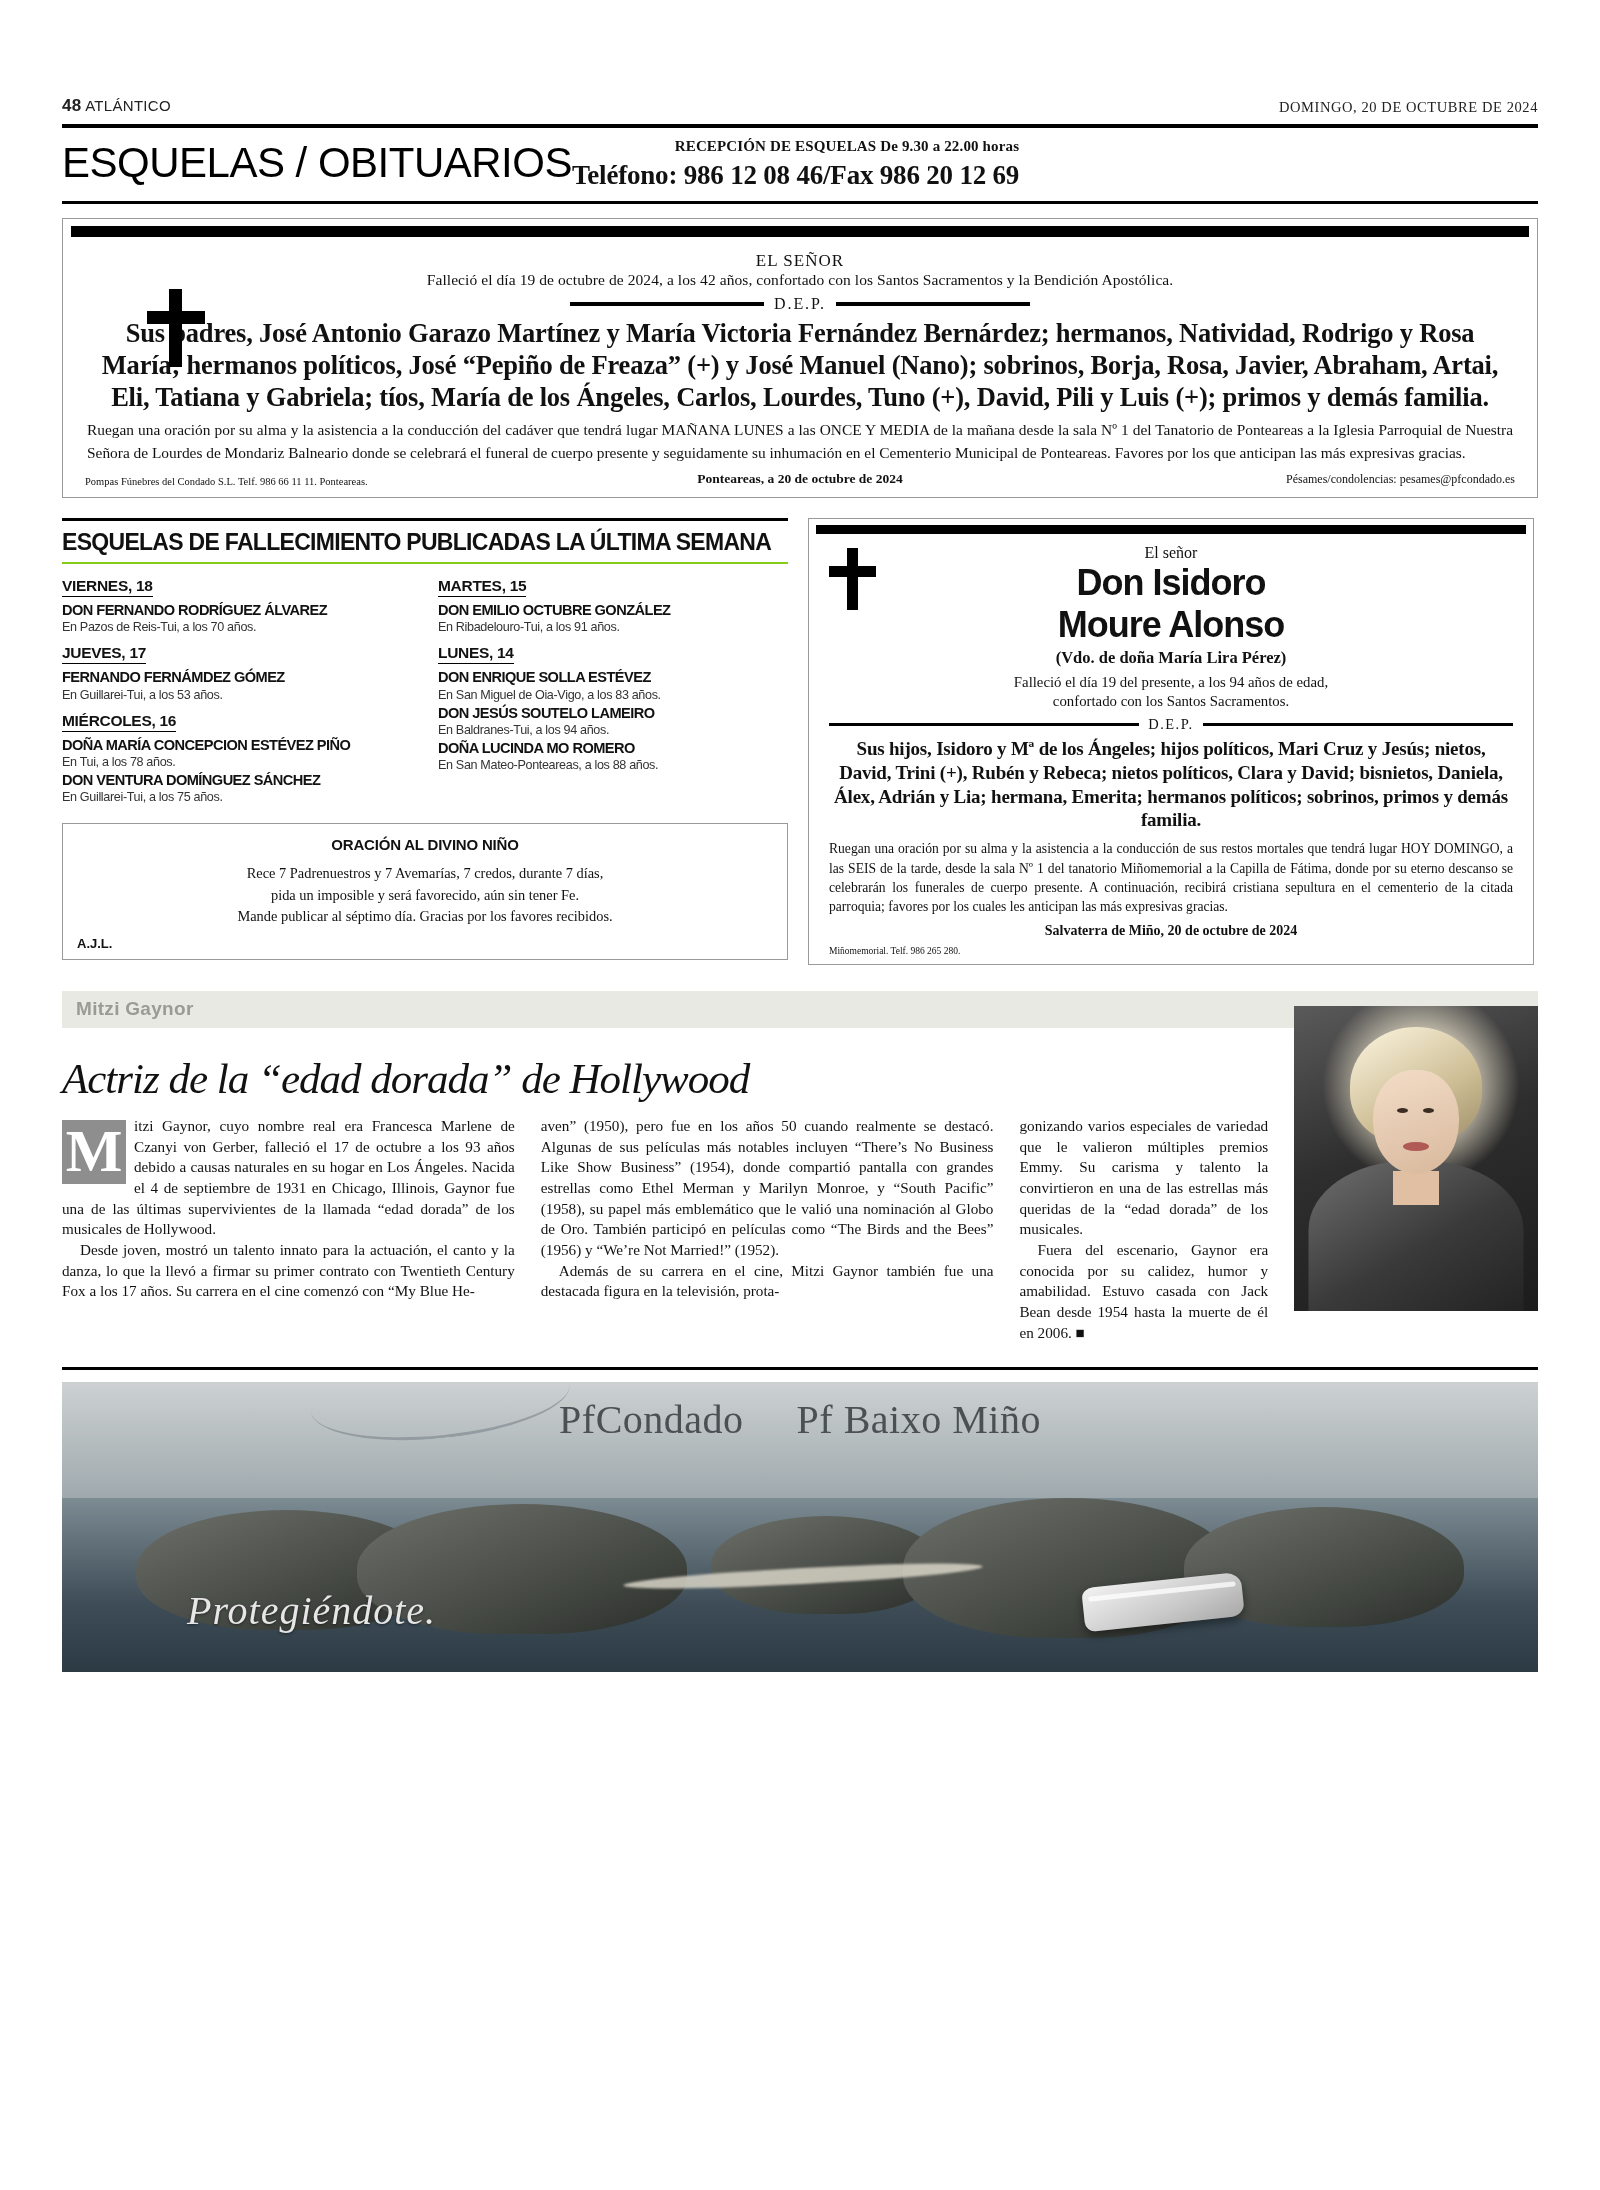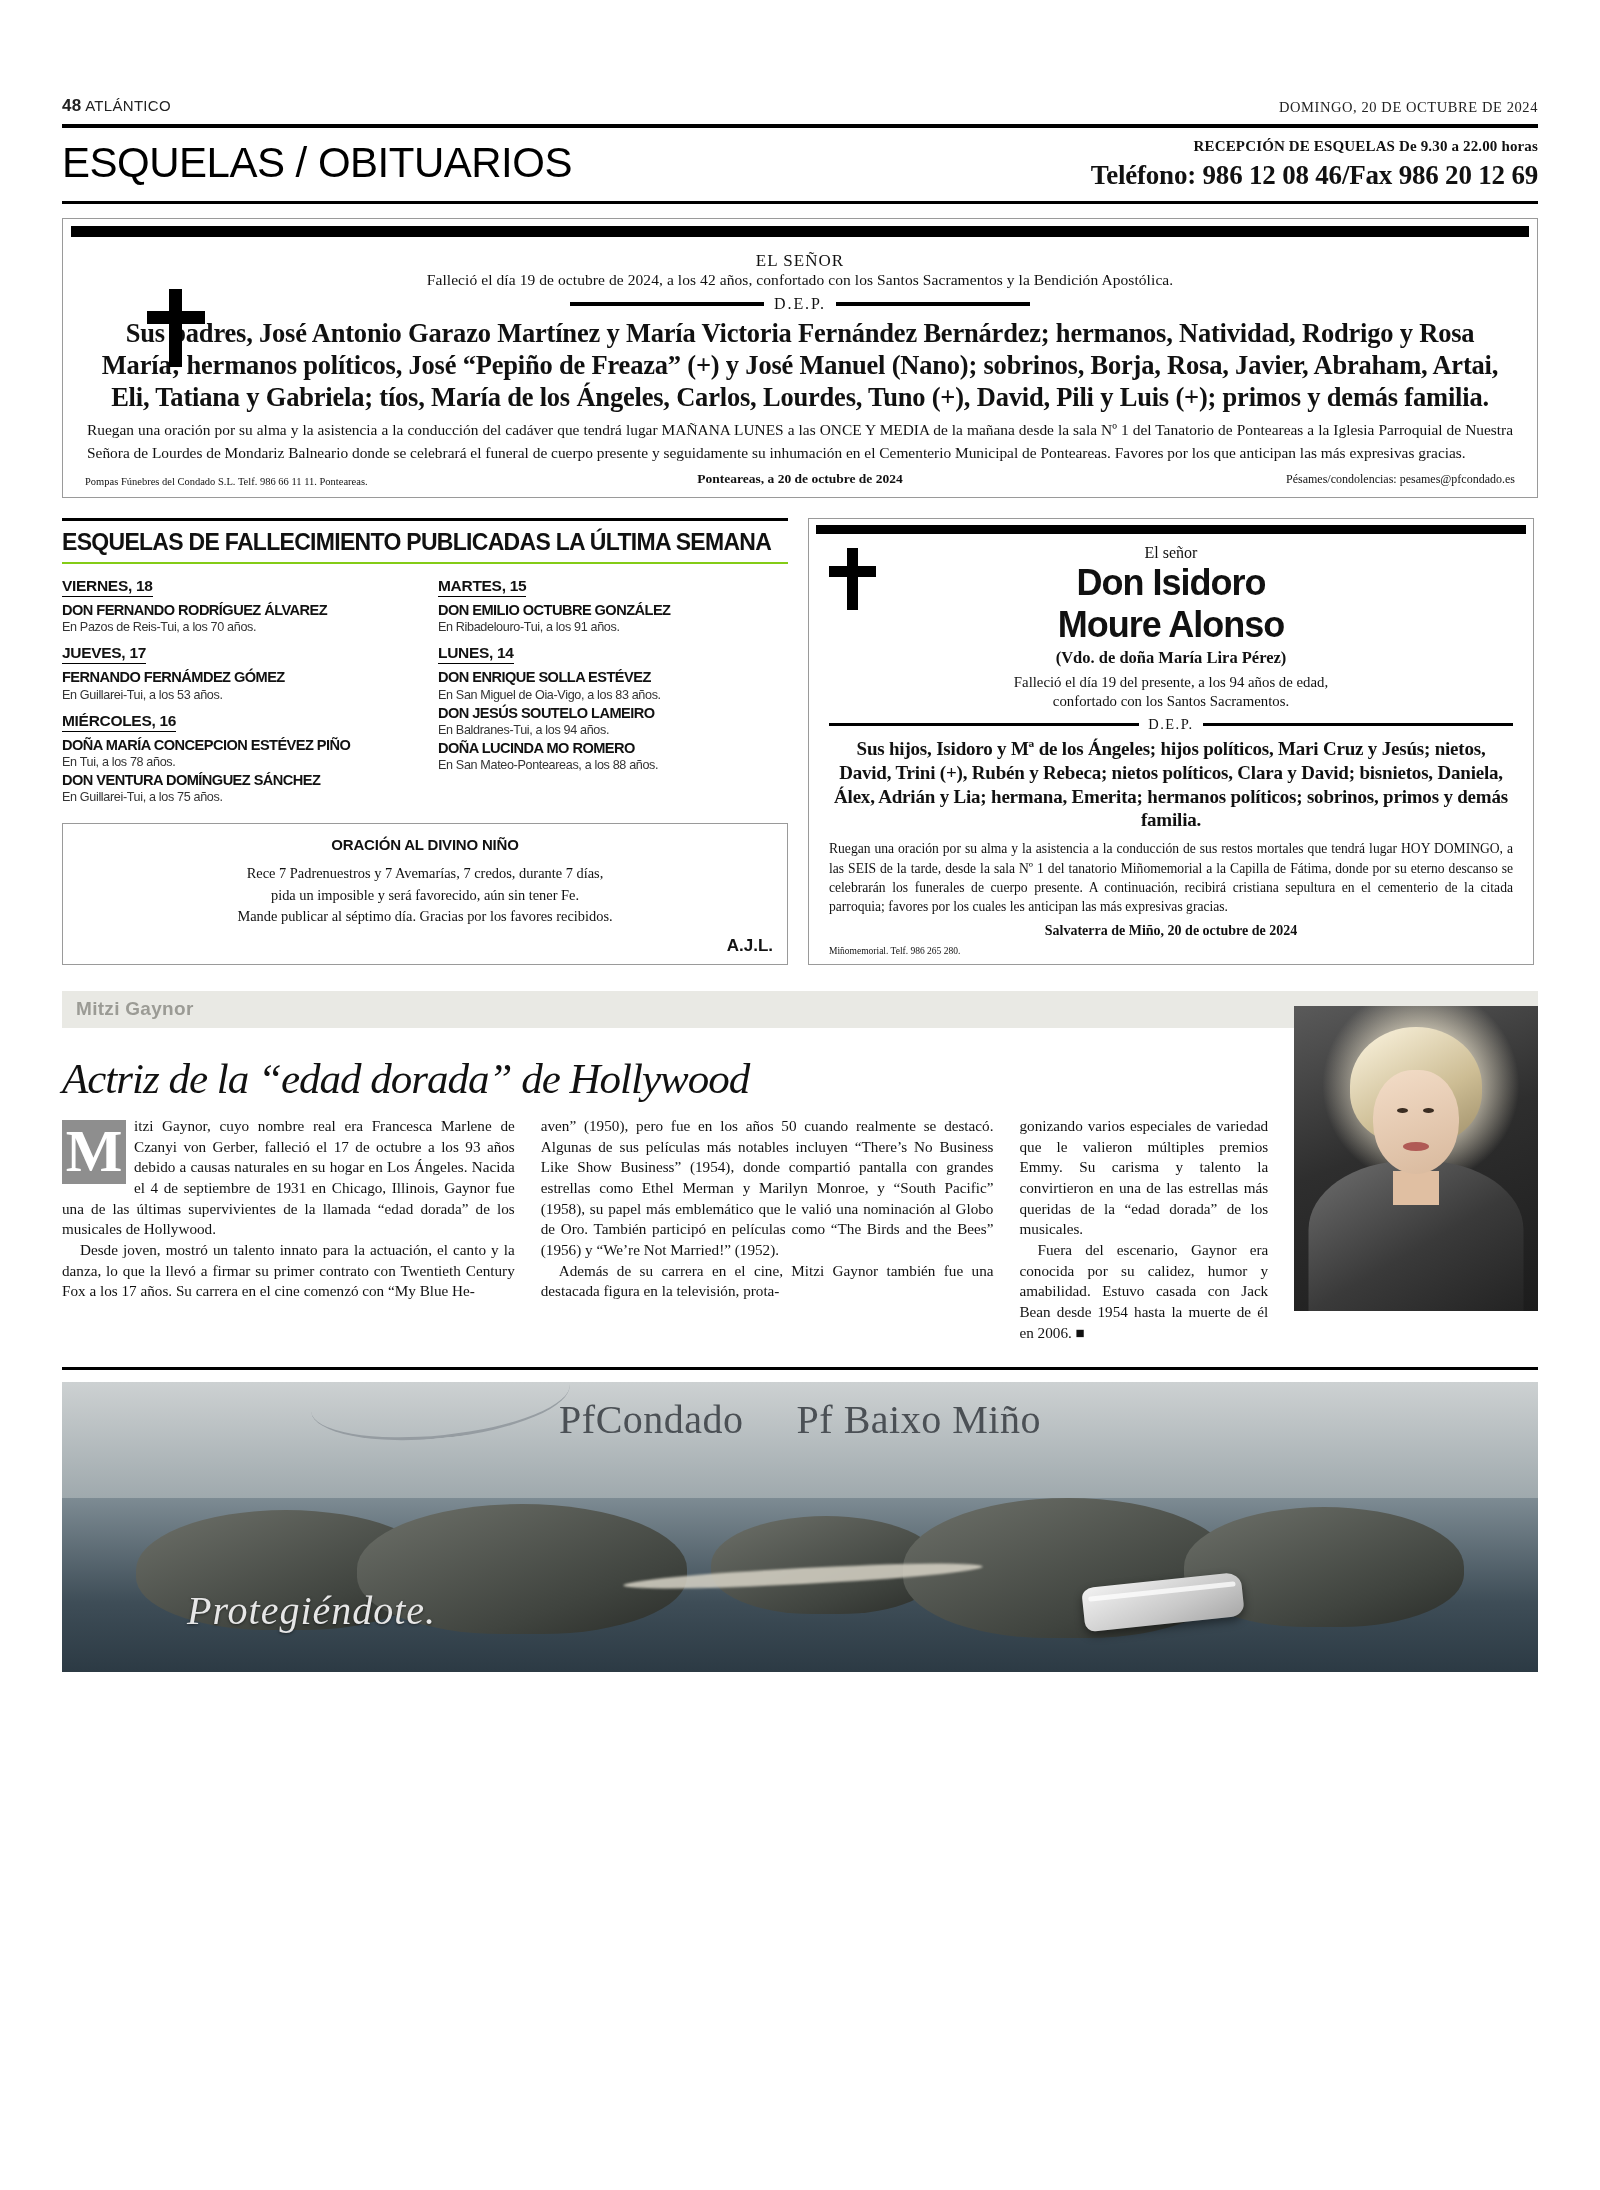--- a/index.html
+++ b/index.html
@@ -17,22 +17,22 @@
   .folio { display:flex; justify-content:space-between; align-items:flex-end;
            padding-top:96px; font-family:"Liberation Sans", sans-serif; }
   .folio-left { font-size:15px; letter-spacing:.02em; color:#222; }
   .folio-left b { font-size:17px; font-weight:bold; }
   .folio-right { font-family:"Liberation Serif", serif; font-size:14.5px;
                  letter-spacing:.04em; color:#222; }
 
   .rule-thick { height:4px; background:#000; margin-top:8px; }
 
   
-  .masthead { display:flex; justify-content:space-between; align-items:flex-start;
-              margin-top:10px;gap:18px; }
+  .masthead { display:flex; align-items:flex-start;
+              margin-top:10px; }
   .section-title { font-family:"Liberation Sans", sans-serif;
                    font-size:42px; font-weight:400; letter-spacing:-0.5px;
                    line-height:1; color:#000; padding-top:4px; }
   .contact { text-align:right; }
   .contact .c1 { font-family:"Liberation Serif", serif; font-size:15px;
                  font-weight:bold; letter-spacing:.01em; }
   .contact .c2 { font-family:"Liberation Serif", serif; font-size:27px;
                  font-weight:bold; margin-top:5px; letter-spacing:-.2px; }
 
   .rule-thin { height:2.5px; background:#000; margin-top:10px; }
@@ -82,22 +82,22 @@
          display:inline-block; margin:7px 0 3px 0; padding-bottom:1px; }
   .dname { font-family:"Liberation Sans", sans-serif; font-weight:bold;
            font-size:14.6px; letter-spacing:-.55px; line-height:1.18; margin:2px 0 1px 0; }
   .dplace { font-family:"Liberation Sans", sans-serif; font-size:12.6px;
             letter-spacing:-.35px; color:#333; margin:0 0 3px 0; }
 
   .prayer { border:1px solid #9a9a9a; margin-top:16px; padding:10px 14px 8px 14px; }
   .prayer h3 { font-family:"Liberation Sans", sans-serif; font-weight:bold;
                font-size:15px; text-align:center; letter-spacing:-.2px; margin:2px 0 10px 0; }
   .prayer p { text-align:center; font-size:14.4px; line-height:1.5; margin:0; }
-  .prayer .sig { text-align:right; font-family:"Liberation Sans", sans-serif;
-                 font-weight:bold; font-size:17px; margin-top:8px; }
+  .prayer .sig { text-align:left; font-family:"Liberation Sans", sans-serif;
+                 font-weight:bold; font-size:13px; margin-top:8px; }
 
   
   .obit2 { border:1px solid #9a9a9a; position:relative; background:#fff; }
   .obit2 .topbar { height:9px; background:#000; margin:6px 7px 0 7px; }
   .obit2 .inner { padding:8px 20px 8px 20px; position:relative; }
   .cross2-v { position:absolute; left:38px; top:14px; width:11px; height:62px; background:#000; }
   .cross2-h { position:absolute; left:20px; top:32px; width:47px; height:11px; background:#000; }
   .o2-elsenor { text-align:center; font-size:16px; margin:2px 0 0 0; }
   .o2-name { text-align:center; font-family:"Liberation Sans", sans-serif;
              font-weight:bold; font-size:36px; line-height:1.05; letter-spacing:-1px;

